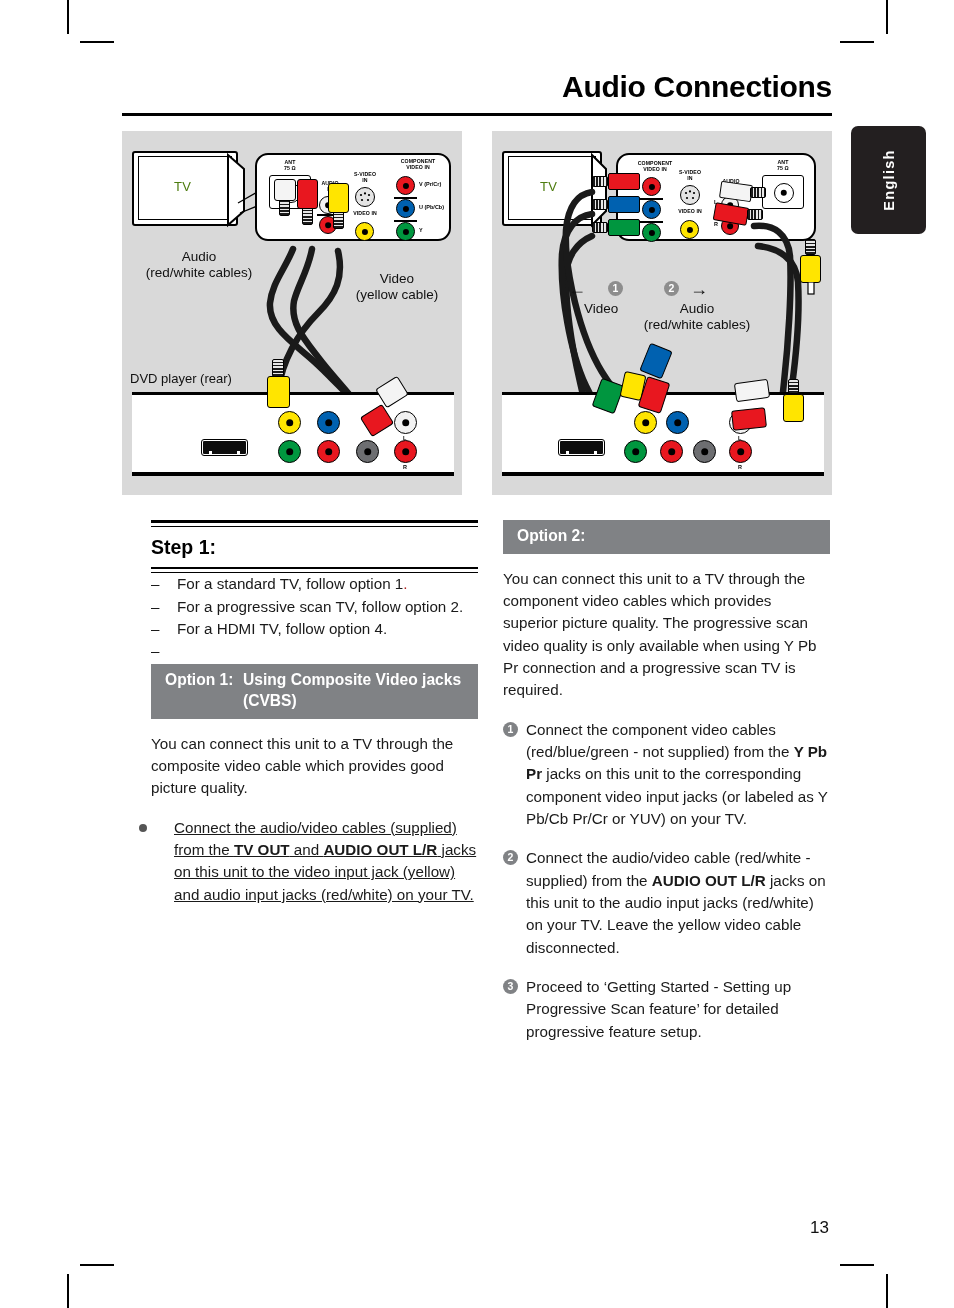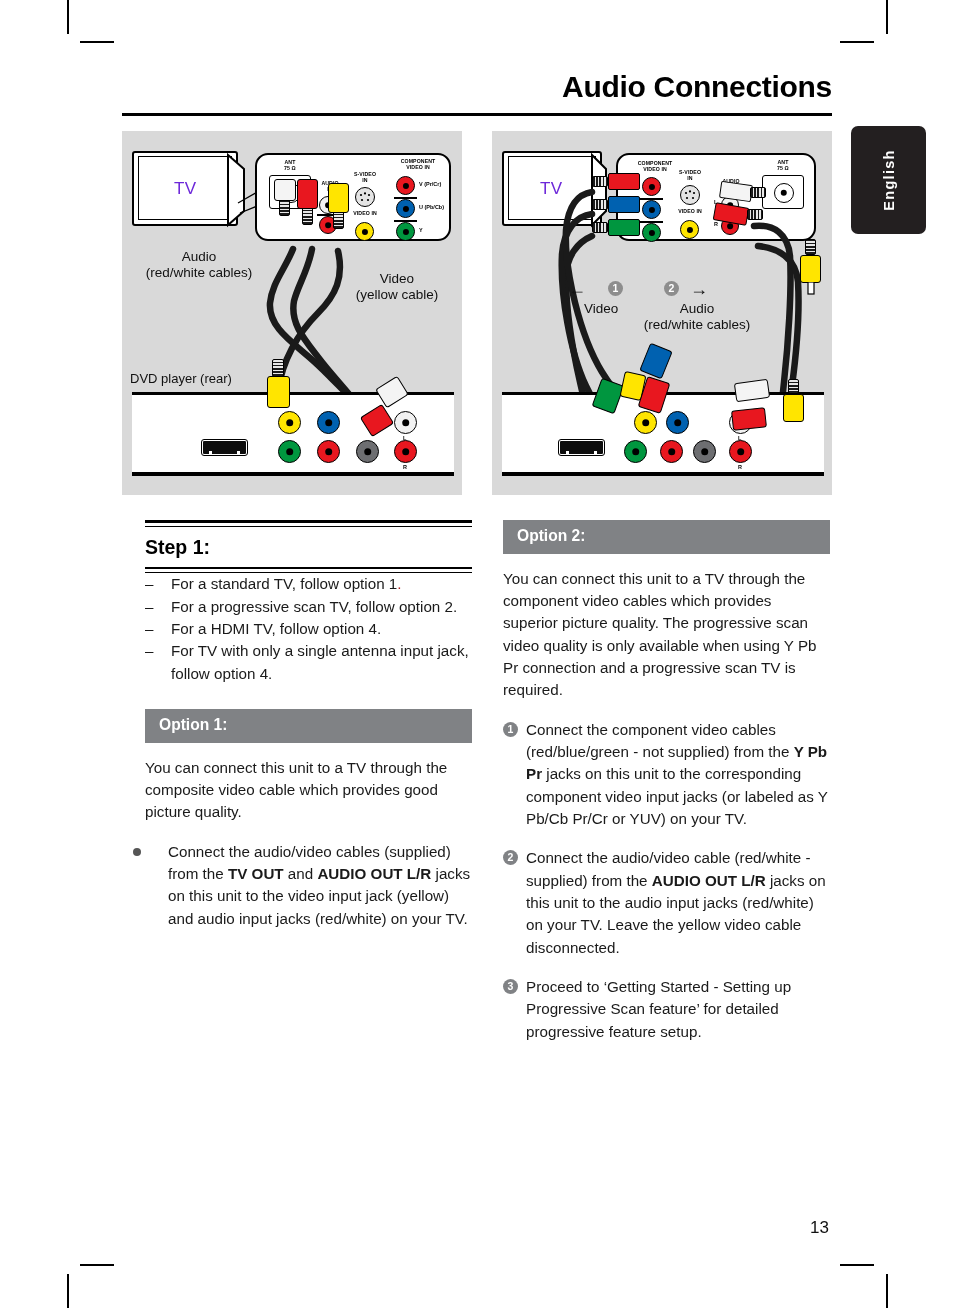--- a/index.html
+++ b/index.html
@@ -74,22 +74,22 @@
     border: 2px solid #000;
     background: #fff;
   }
   .tv-inner {
     position: absolute;
     border: 1.6px solid #000;
     background: #fff;
   }
   .tv-label {
     position: absolute;
-    font-size: 17px;
-    color: #6d28d9;
+    font-size: 13px;
+    color: #4d7c0f;
     letter-spacing: .4px;
   }
 
   
   .panel {
     position: absolute;
     background: #fff;
     border: 2px solid #000;
     border-radius: 13px;
   }
@@ -218,21 +218,21 @@
     line-height: 15px;
   }
   .arrowlbl {
     position: absolute;
     font-size: 13.5px;
     color: #111;
   }
 
   
   .col { position: absolute; top: 520px; width: 327px; }
-  #col-left  { left: 145px; }
+  #col-left  { left: 151px; }
   #col-right { left: 503px; }
 
   .rule-top {
     height: 3px; background: #000; margin-bottom: 2.5px;
   }
   .rule-thin { height: 1.6px; background: #000; }
 
   #step-head {
     font-size: 19.5px;
     font-weight: bold;
@@ -279,20 +279,21 @@
     margin-top: 24px;
   }
   .optbar .ob-num { flex: 0 0 78px; }
   .optbar .ob-txt { flex: 1 1 auto; }
   #col-right .optbar { margin-top: 0; }
 
   .bulletitem {
     position: relative;
     padding-left: 23px;
     margin-top: 17px;
+    text-decoration: underline;
   }
   .bulletitem .bullet {
     position: absolute;
     left: -12px; top: 7px;
     width: 8px; height: 8px;
     border-radius: 50%;
     background: #555;
   }
   .bulletitem p { margin: 0; font-size: 15.2px; line-height: 1.47; }
 
@@ -569,26 +570,26 @@
     <li>
       <span class="dash">–</span>
       <span>For a progressive scan TV, follow option 2.</span>
     </li>
     <li>
       <span class="dash">–</span>
       <span>For a HDMI TV, follow option 4.</span>
     </li>
     <li>
       <span class="dash">–</span>
-      <span>For TV with only a single antenna input jack, follow option 4.</span>
     </li>
   </ul>
 
   <div class="optbar">
     <span class="ob-num">Option 1:</span>
+    <span class="ob-txt">Using Composite Video jacks (CVBS)</span>
   </div>
 
   <p class="body">You can connect this unit to a TV through the composite video cable which provides good picture quality.</p>
 
   <div class="bulletitem">
     <span class="bullet"></span>
     <p>
       <span>Connect the audio/video cables (supplied) from the </span><b>TV OUT</b><span> and </span><b>AUDIO OUT L/R</b><span> jacks on this unit to the video input jack (yellow) and audio input jacks (red/white) on your TV.</span>
     </p>
   </div>

